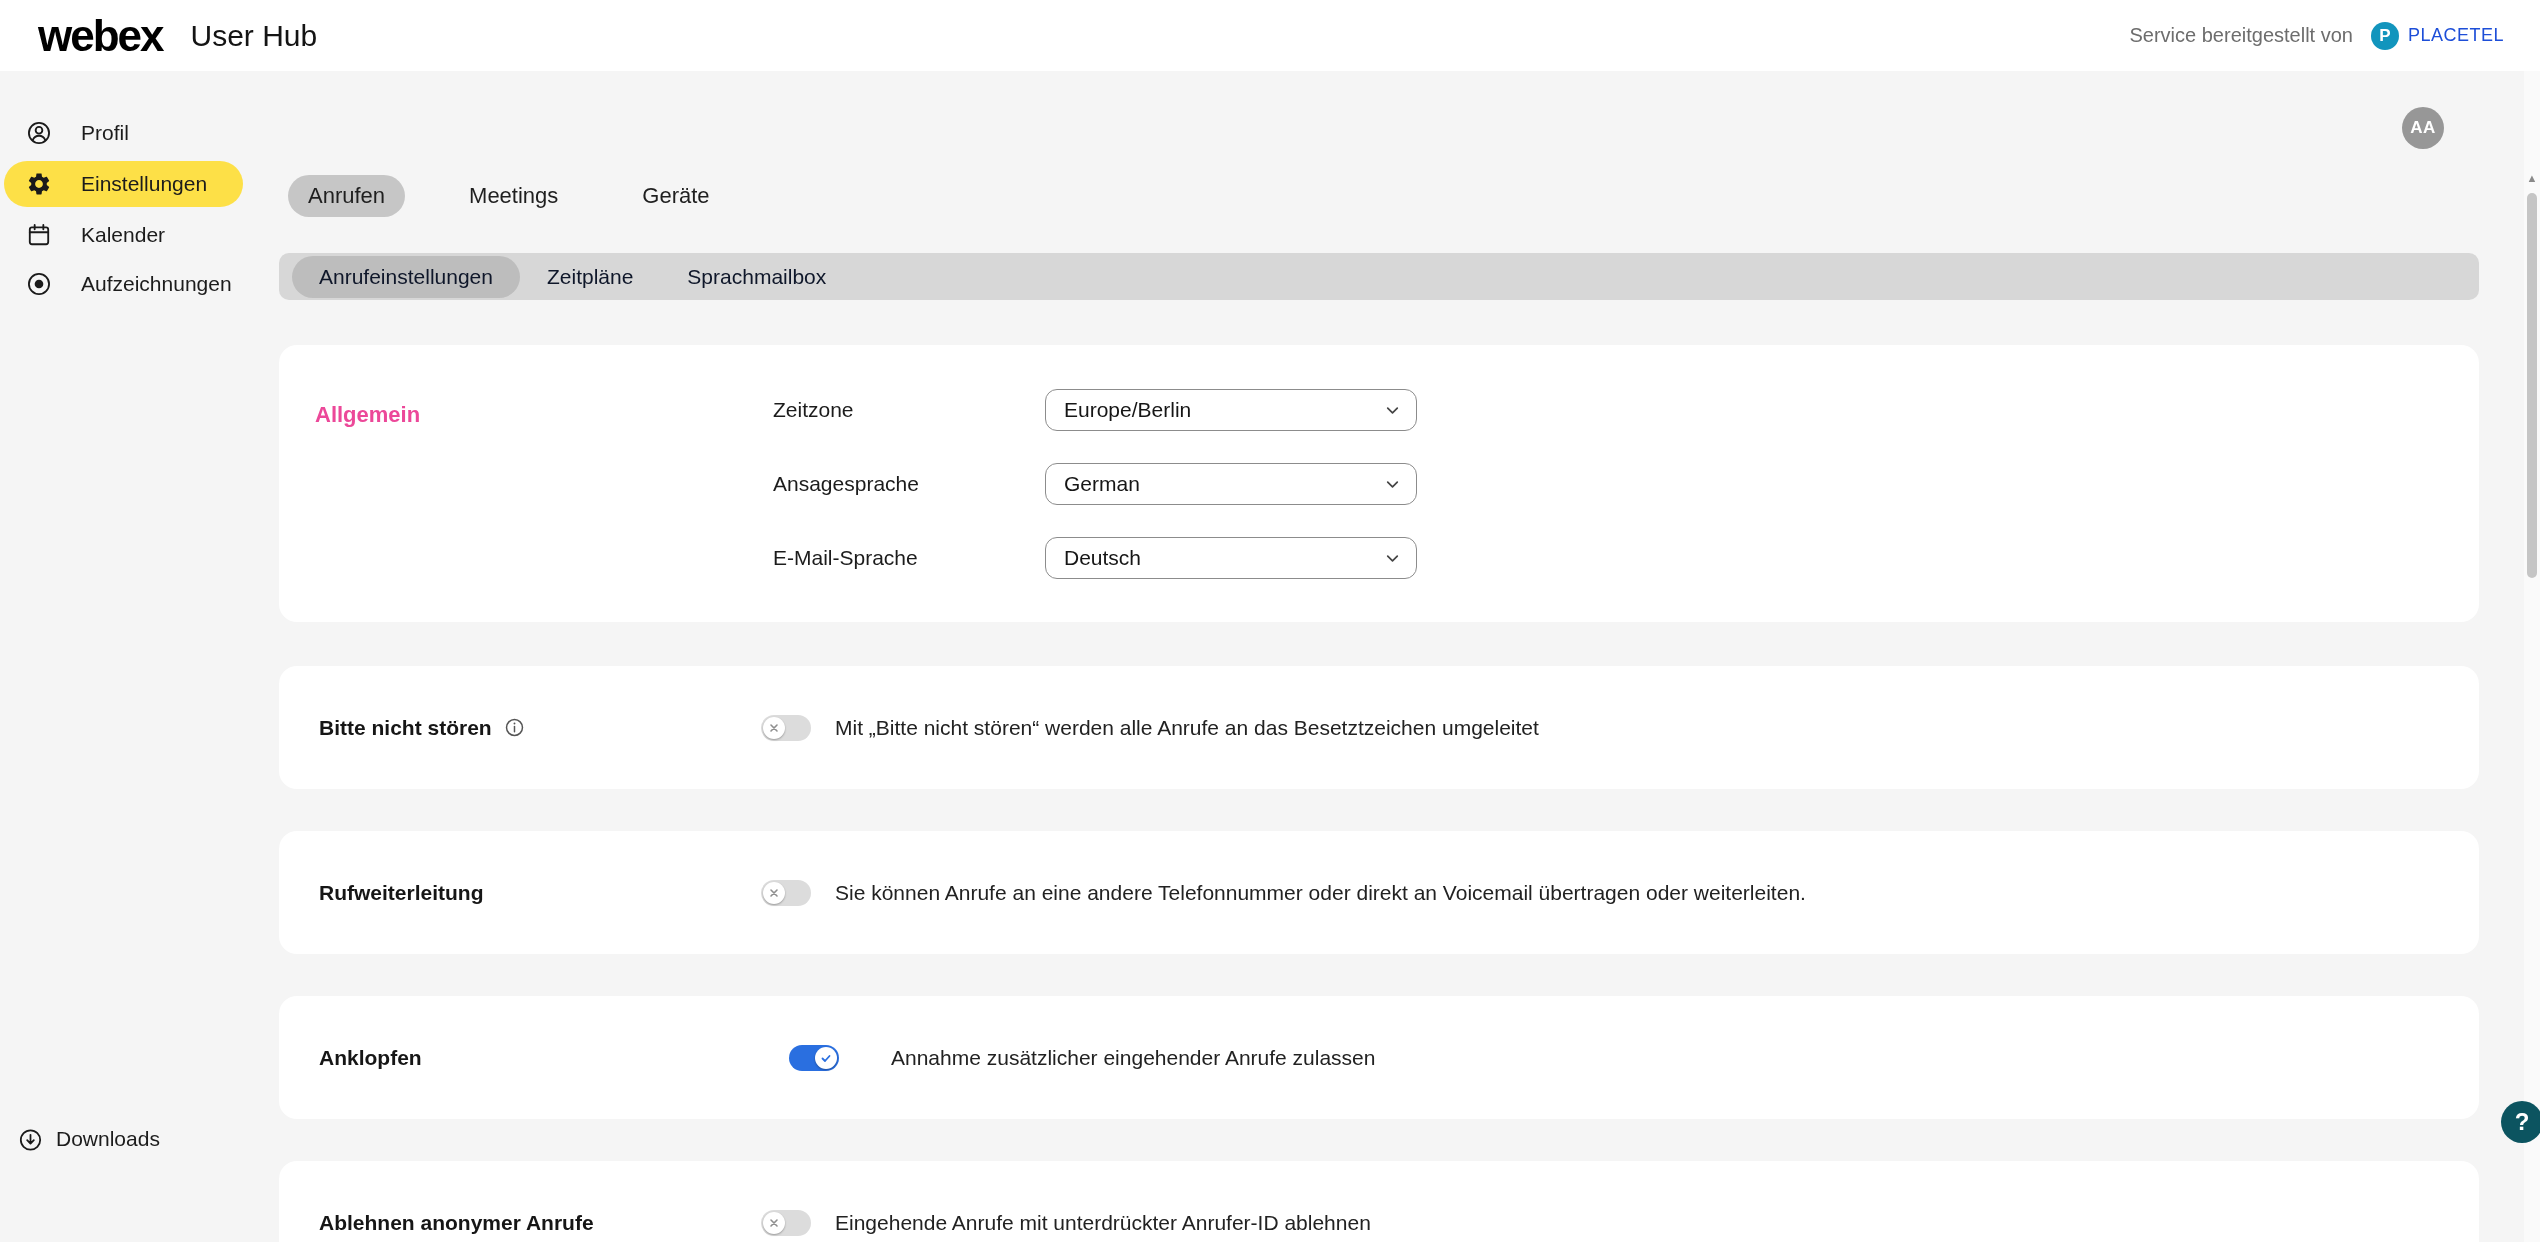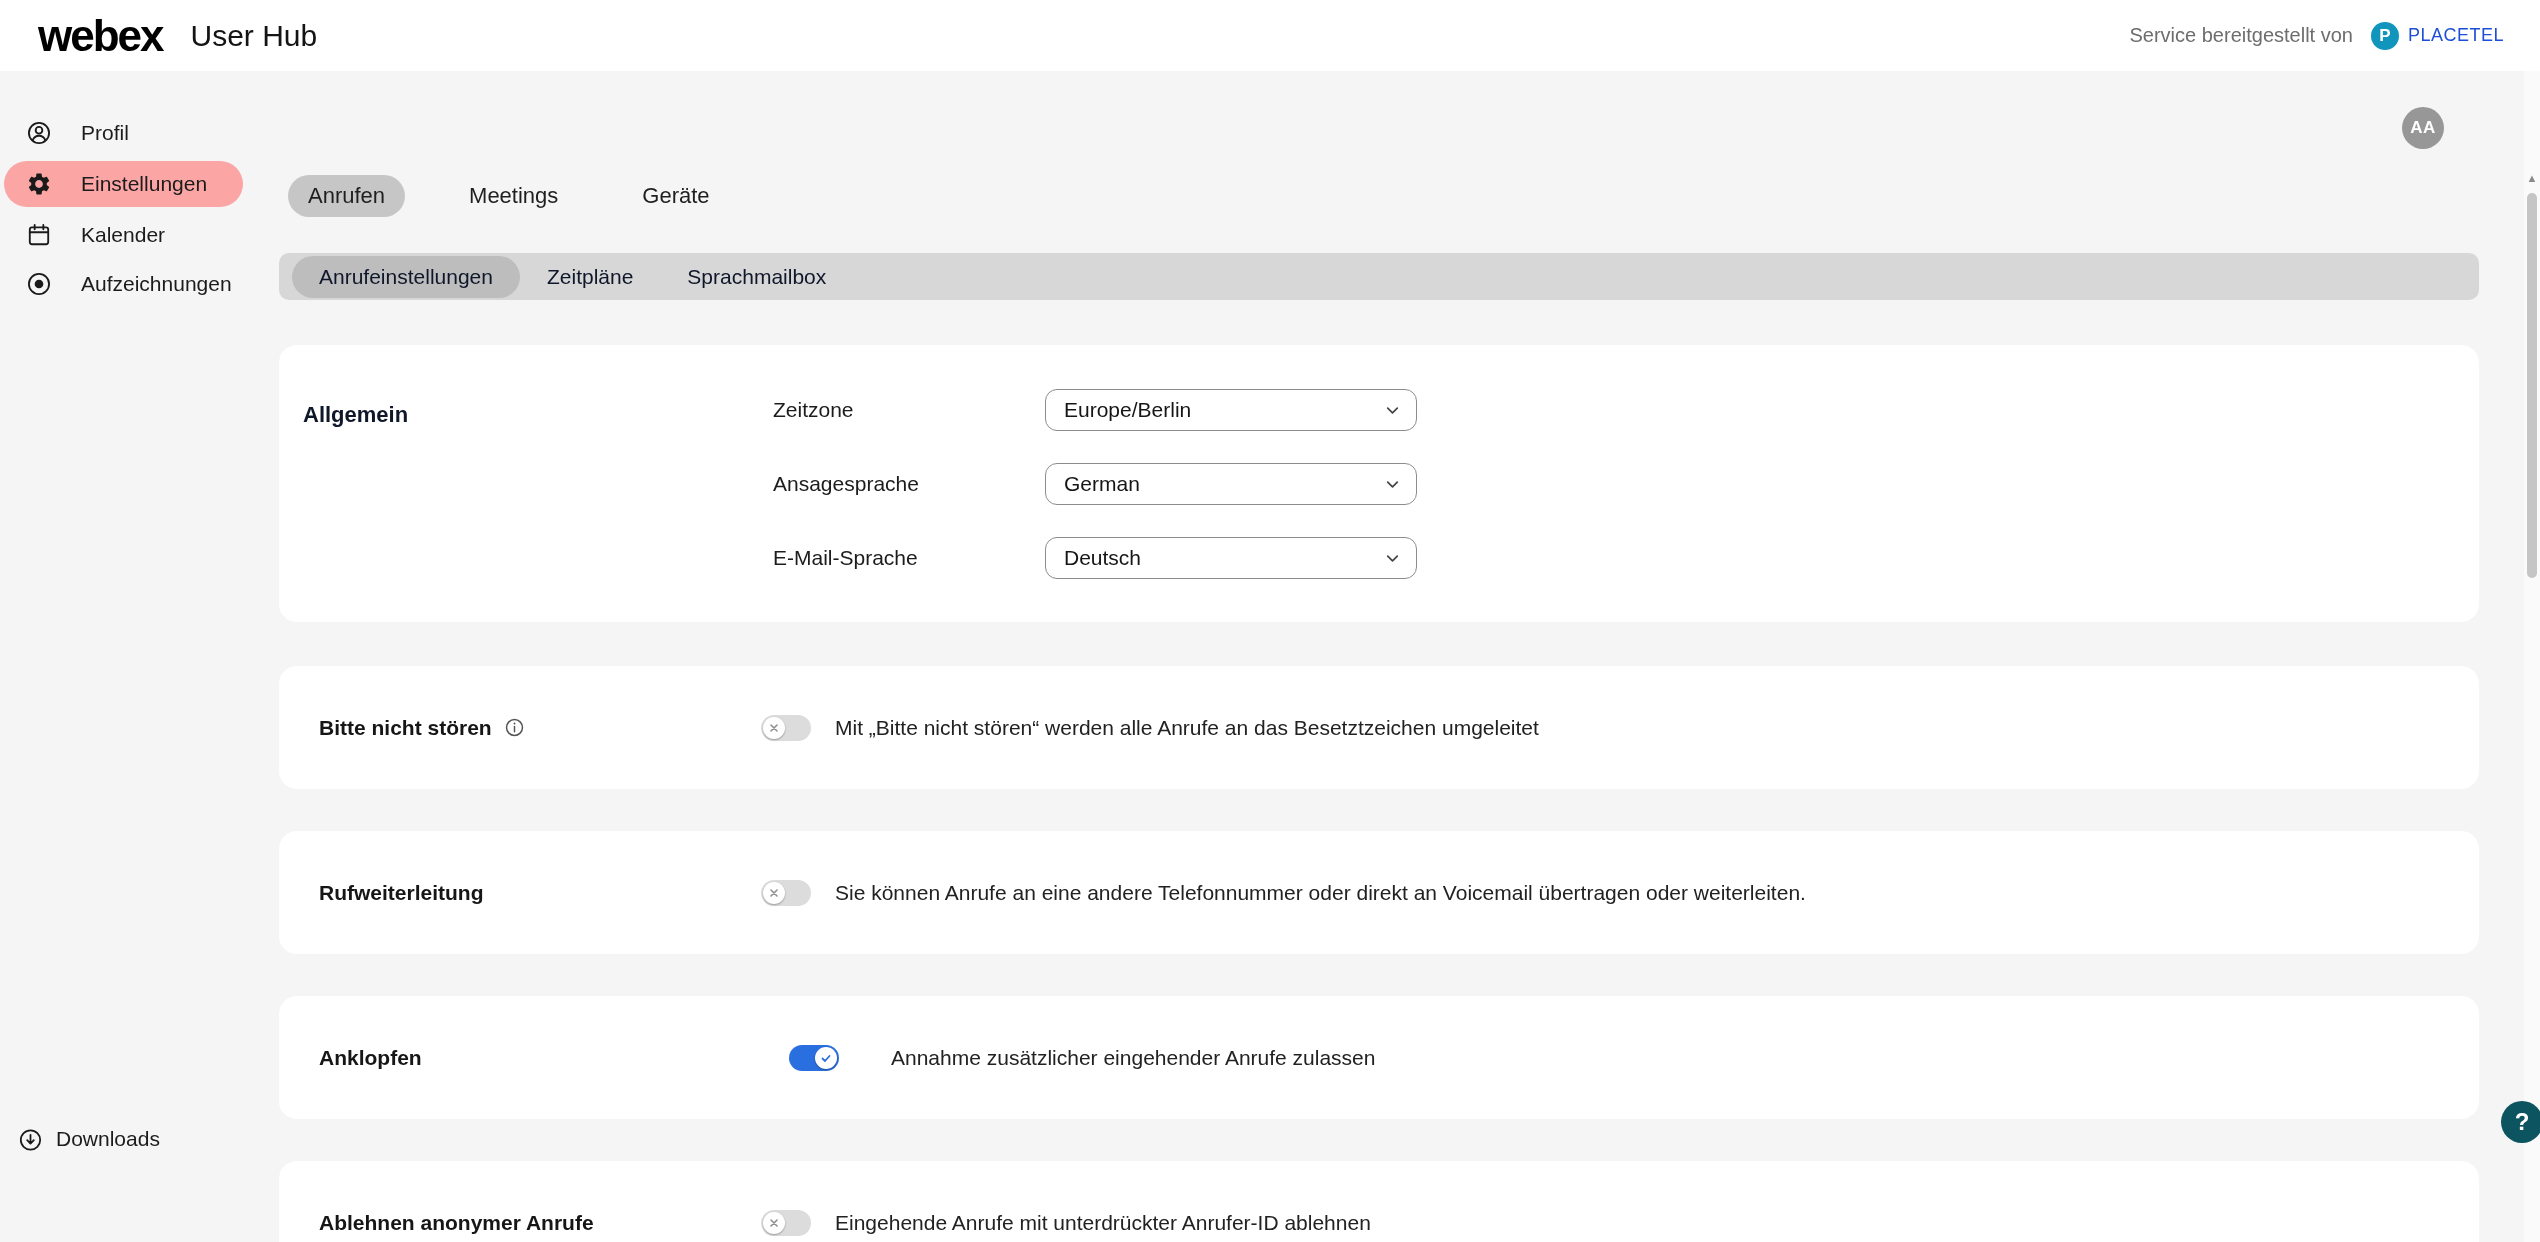--- a/index.html
+++ b/index.html
@@ -14,21 +14,21 @@
   .service { margin-left:auto; display:flex; align-items:center; gap:18px; }
   .service-text { font-size:20px; color:#6d6d6d; }
   .provider { display:flex; align-items:center; gap:9px; }
   .p-icon { width:28px; height:28px; border-radius:50%; background:#1295bd; color:#fff; font-weight:bold;
             font-size:17px; display:flex; align-items:center; justify-content:center; }
   .p-name { font-size:18px; font-weight:normal; letter-spacing:0.5px; color:#1d4ed8; }
 
   
   .side-item { position:absolute; left:4px; width:239px; height:46px; display:flex; align-items:center;
                padding-left:22px; gap:29px; border-radius:23px; cursor:pointer; }
-  .side-item.active { background:#fca5a5; }
+  .side-item.active { background:#fde047; }
   .side-label { font-size:21px; color:#1c1c1c; white-space:nowrap; }
   .side-icon { width:26px; height:26px; display:flex; flex:0 0 26px; }
   .side-icon svg { width:26px; height:26px; }
   .downloads-item { position:absolute; left:18px; top:1117px; height:44px; display:flex; align-items:center;
                     gap:13px; cursor:pointer; }
   .downloads-item .side-icon { width:25px; height:25px; flex:0 0 25px; }
 
   
   .avatar { position:absolute; left:2402px; top:107px; width:42px; height:42px; border-radius:50%;
             background:#979797; color:#fff; font-size:17px; font-weight:bold; letter-spacing:0.5px;
@@ -43,21 +43,21 @@
   
   .subtabs { position:absolute; left:279px; top:253px; width:2200px; height:47px; background:#d7d7d7;
              border-radius:10px; display:flex; align-items:center; padding:0 13px; }
   .subtab { height:42px; display:flex; align-items:center; padding:0 27px; border-radius:21px; font-size:21px;
             color:#0f172a; cursor:pointer; white-space:nowrap; }
   .subtab.active { background:#bdbdbd; }
 
   
   .card { position:absolute; left:279px; width:2200px; background:#ffffff; border-radius:18px; }
   .card.general { top:345px; height:277px; }
-  .card-title { position:absolute; left:24px; top:57px; font-size:22px; font-weight:bold; color:#0f172a; }
+  .card-title { position:absolute; left:36px; top:57px; font-size:22px; font-weight:bold; color:#ec4899; }
   .form-rows { position:absolute; left:494px; top:44px; }
   .form-row { display:flex; align-items:center; height:42px; margin-bottom:32px; }
   .field-label { width:272px; font-size:21px; color:#1c1c1c; }
   .select { width:372px; height:42px; border:1px solid #8c8c8c; border-radius:12px; background:#fff;
             display:flex; align-items:center; padding:0 15px 0 18px; cursor:pointer; }
   .select-value { font-size:21px; color:#161616; }
   .chevron { margin-left:auto; display:flex; }
 
   .card.setting { height:123px; display:flex; align-items:center; padding-left:40px; }
   .card.setting.s1 { top:666px; }

